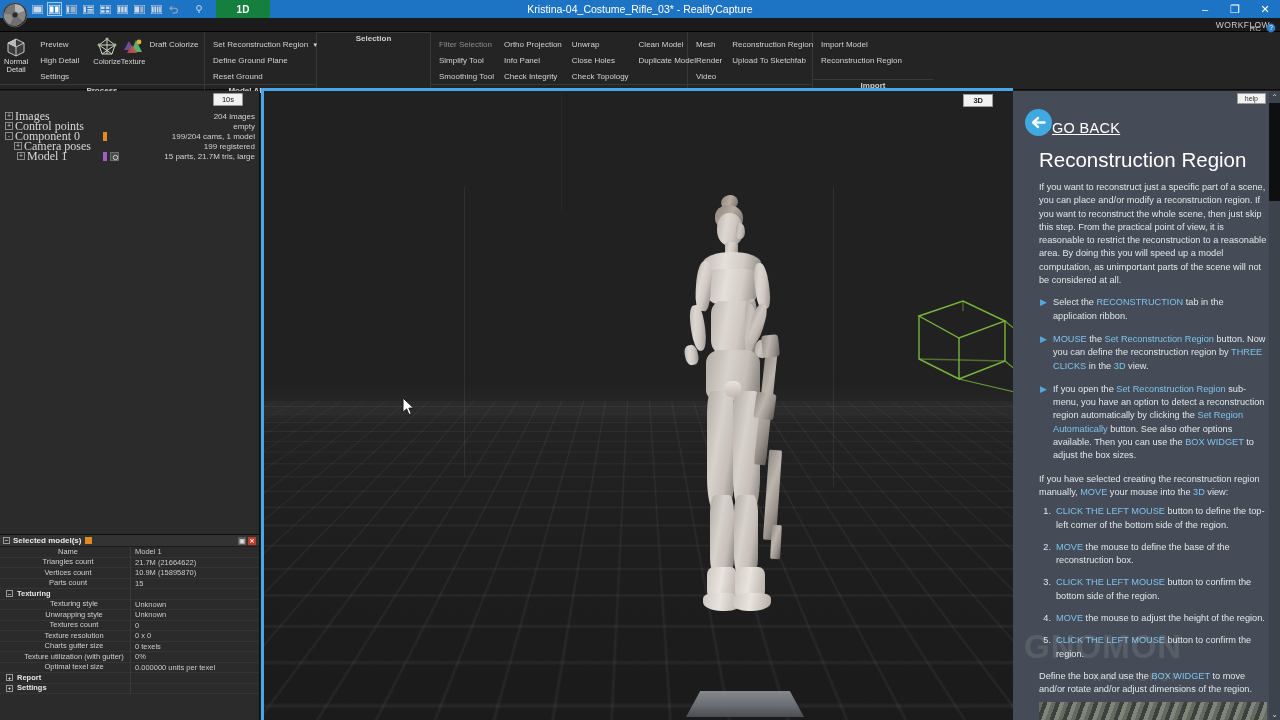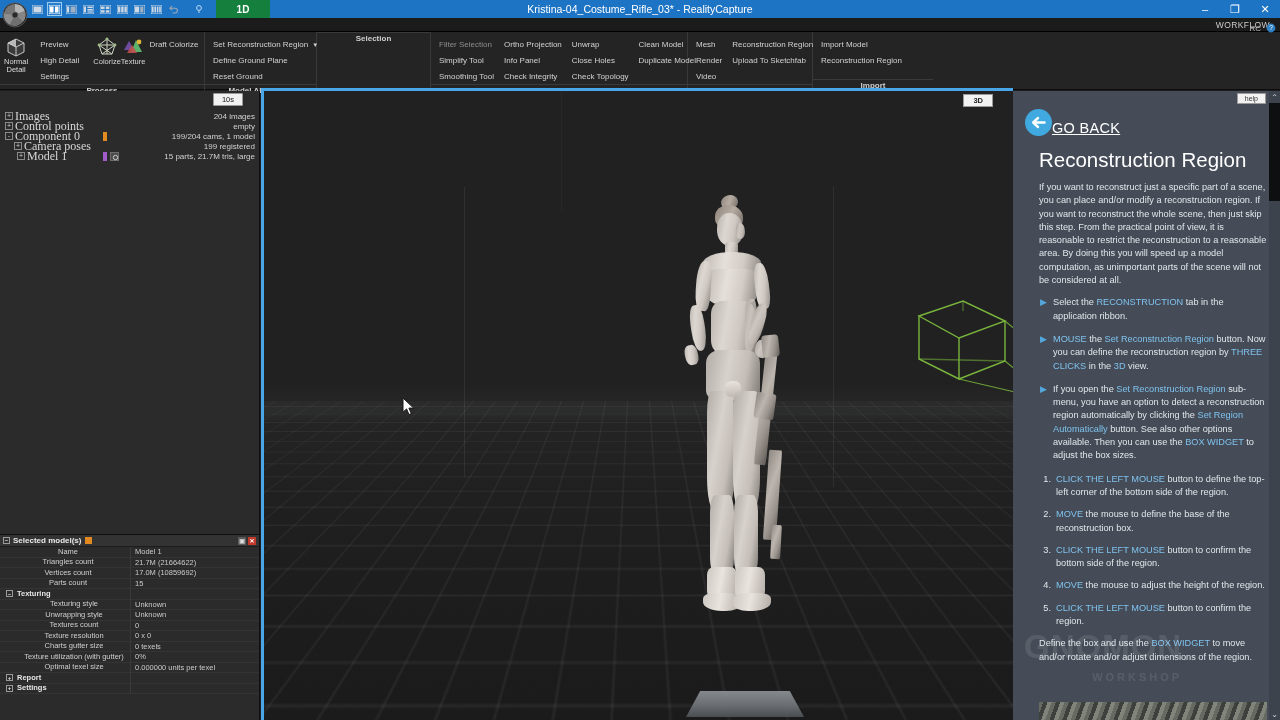--- a/index.html
+++ b/index.html
@@ -562,21 +562,21 @@
       <div class="prow">
         <span class="pkey">Name</span>
         <span class="pval">Model 1</span>
       </div>
       <div class="prow">
         <span class="pkey">Triangles count</span>
         <span class="pval">21.7M (21664622)</span>
       </div>
       <div class="prow">
         <span class="pkey">Vertices count</span>
-        <span class="pval">17.0M (10859692)</span>
+        <span class="pval">10.9M (15895870)</span>
       </div>
       <div class="prow">
         <span class="pkey">Parts count</span>
         <span class="pval">15</span>
       </div>
       <div class="prow group">
         <span class="pkey">
           <span class="grp-exp">–</span>
           <span>Texturing</span>
         </span>
@@ -730,20 +730,21 @@
         <div class="bl">
           <span class="bl-arrow">▶</span>
           <span class="bl-txt"><span class="lk">MOUSE</span><span> the </span><span class="lk">Set Reconstruction Region</span><span> button. Now you can define the reconstruction region by </span><span class="lk">THREE CLICKS</span><span> in the </span><span class="lk">3D</span><span> view.</span></span>
         </div>
         <div class="bl">
           <span class="bl-arrow">▶</span>
           <span class="bl-txt"><span>If you open the </span><span class="lk">Set Reconstruction Region</span><span> sub-menu, you have an option to detect a reconstruction region automatically by clicking the </span><span class="lk">Set Region Automatically</span><span> button. See also other options available. Then you can use the </span><span class="lk">BOX WIDGET</span><span> to adjust the box sizes.</span></span>
         </div>
       </div>
 
+      <div class="hp" style="margin-bottom:4px;"><span>If you have selected creating the reconstruction region manually, </span><span class="lk">MOVE</span><span> your mouse into the </span><span class="lk">3D</span><span> view:</span></div>
 
       <div class="ol">
         <div class="oli">
           <span class="oli-n">1.</span>
           <span class="oli-t"><span class="lk">CLICK THE LEFT MOUSE</span><span> button to define the top-left corner of the bottom side of the region.</span></span>
         </div>
         <div class="oli">
           <span class="oli-n">2.</span>
           <span class="oli-t"><span class="lk">MOVE</span><span> the mouse to define the base of the reconstruction box.</span></span>
         </div>

